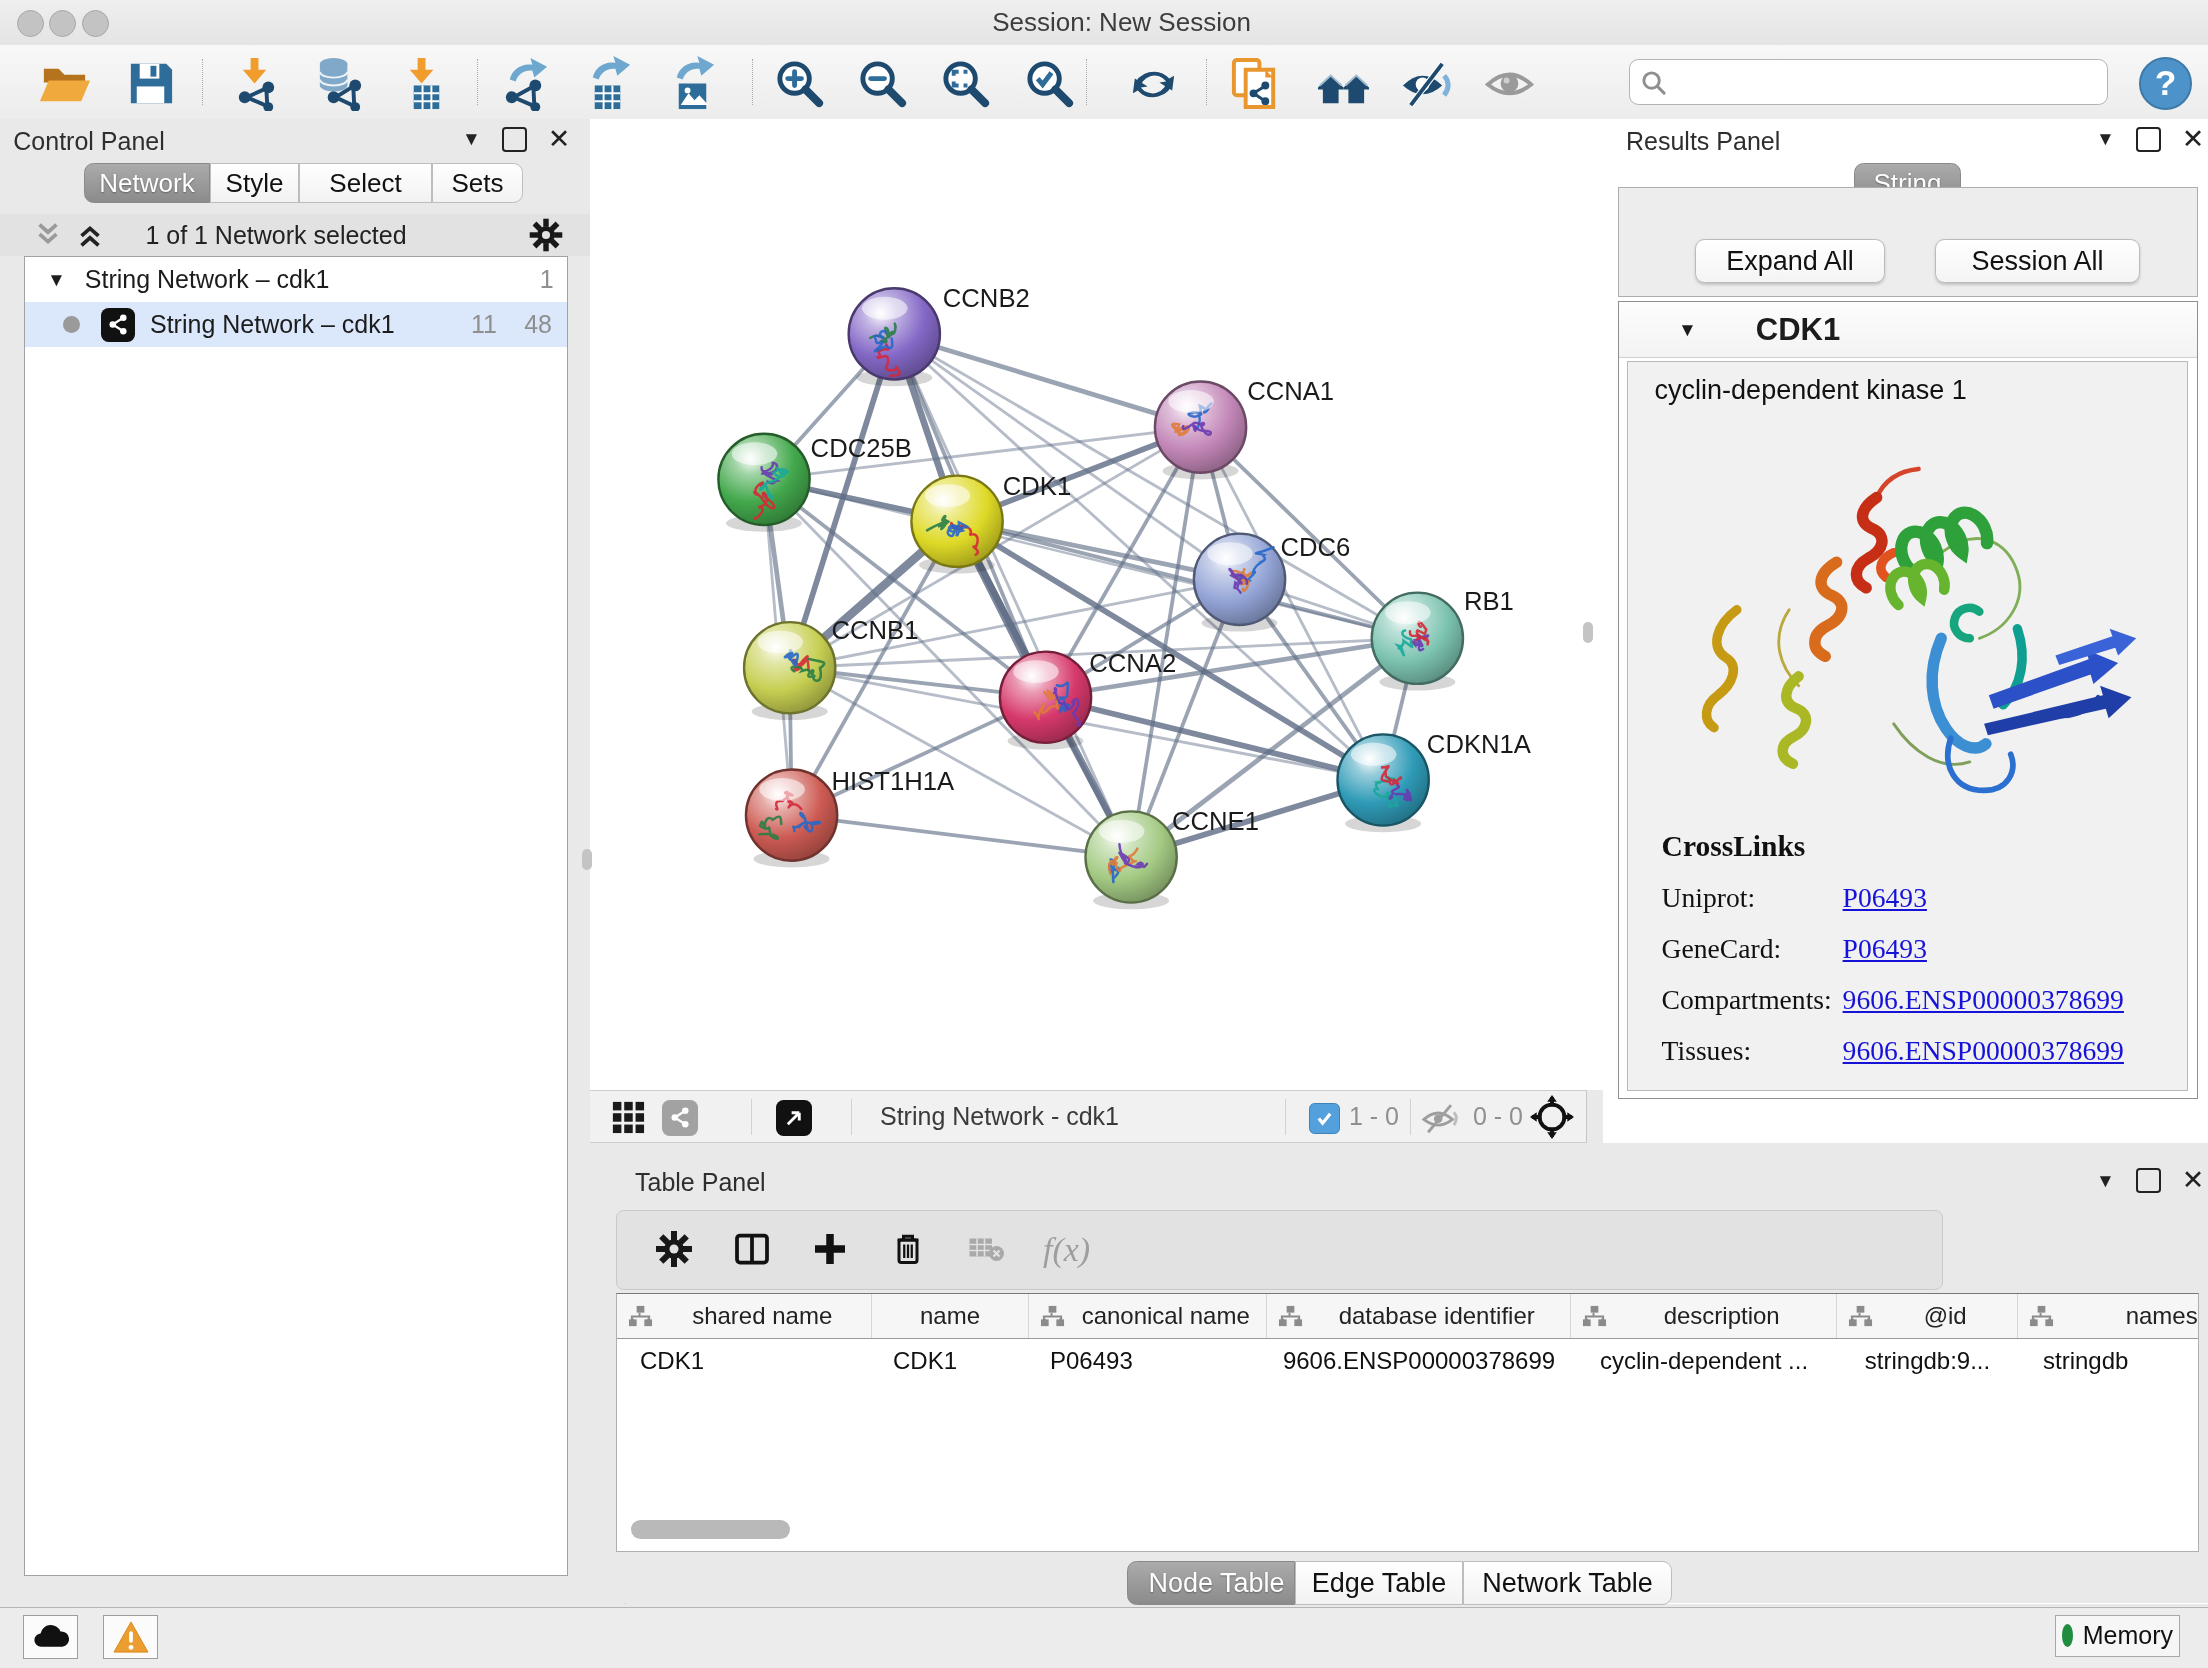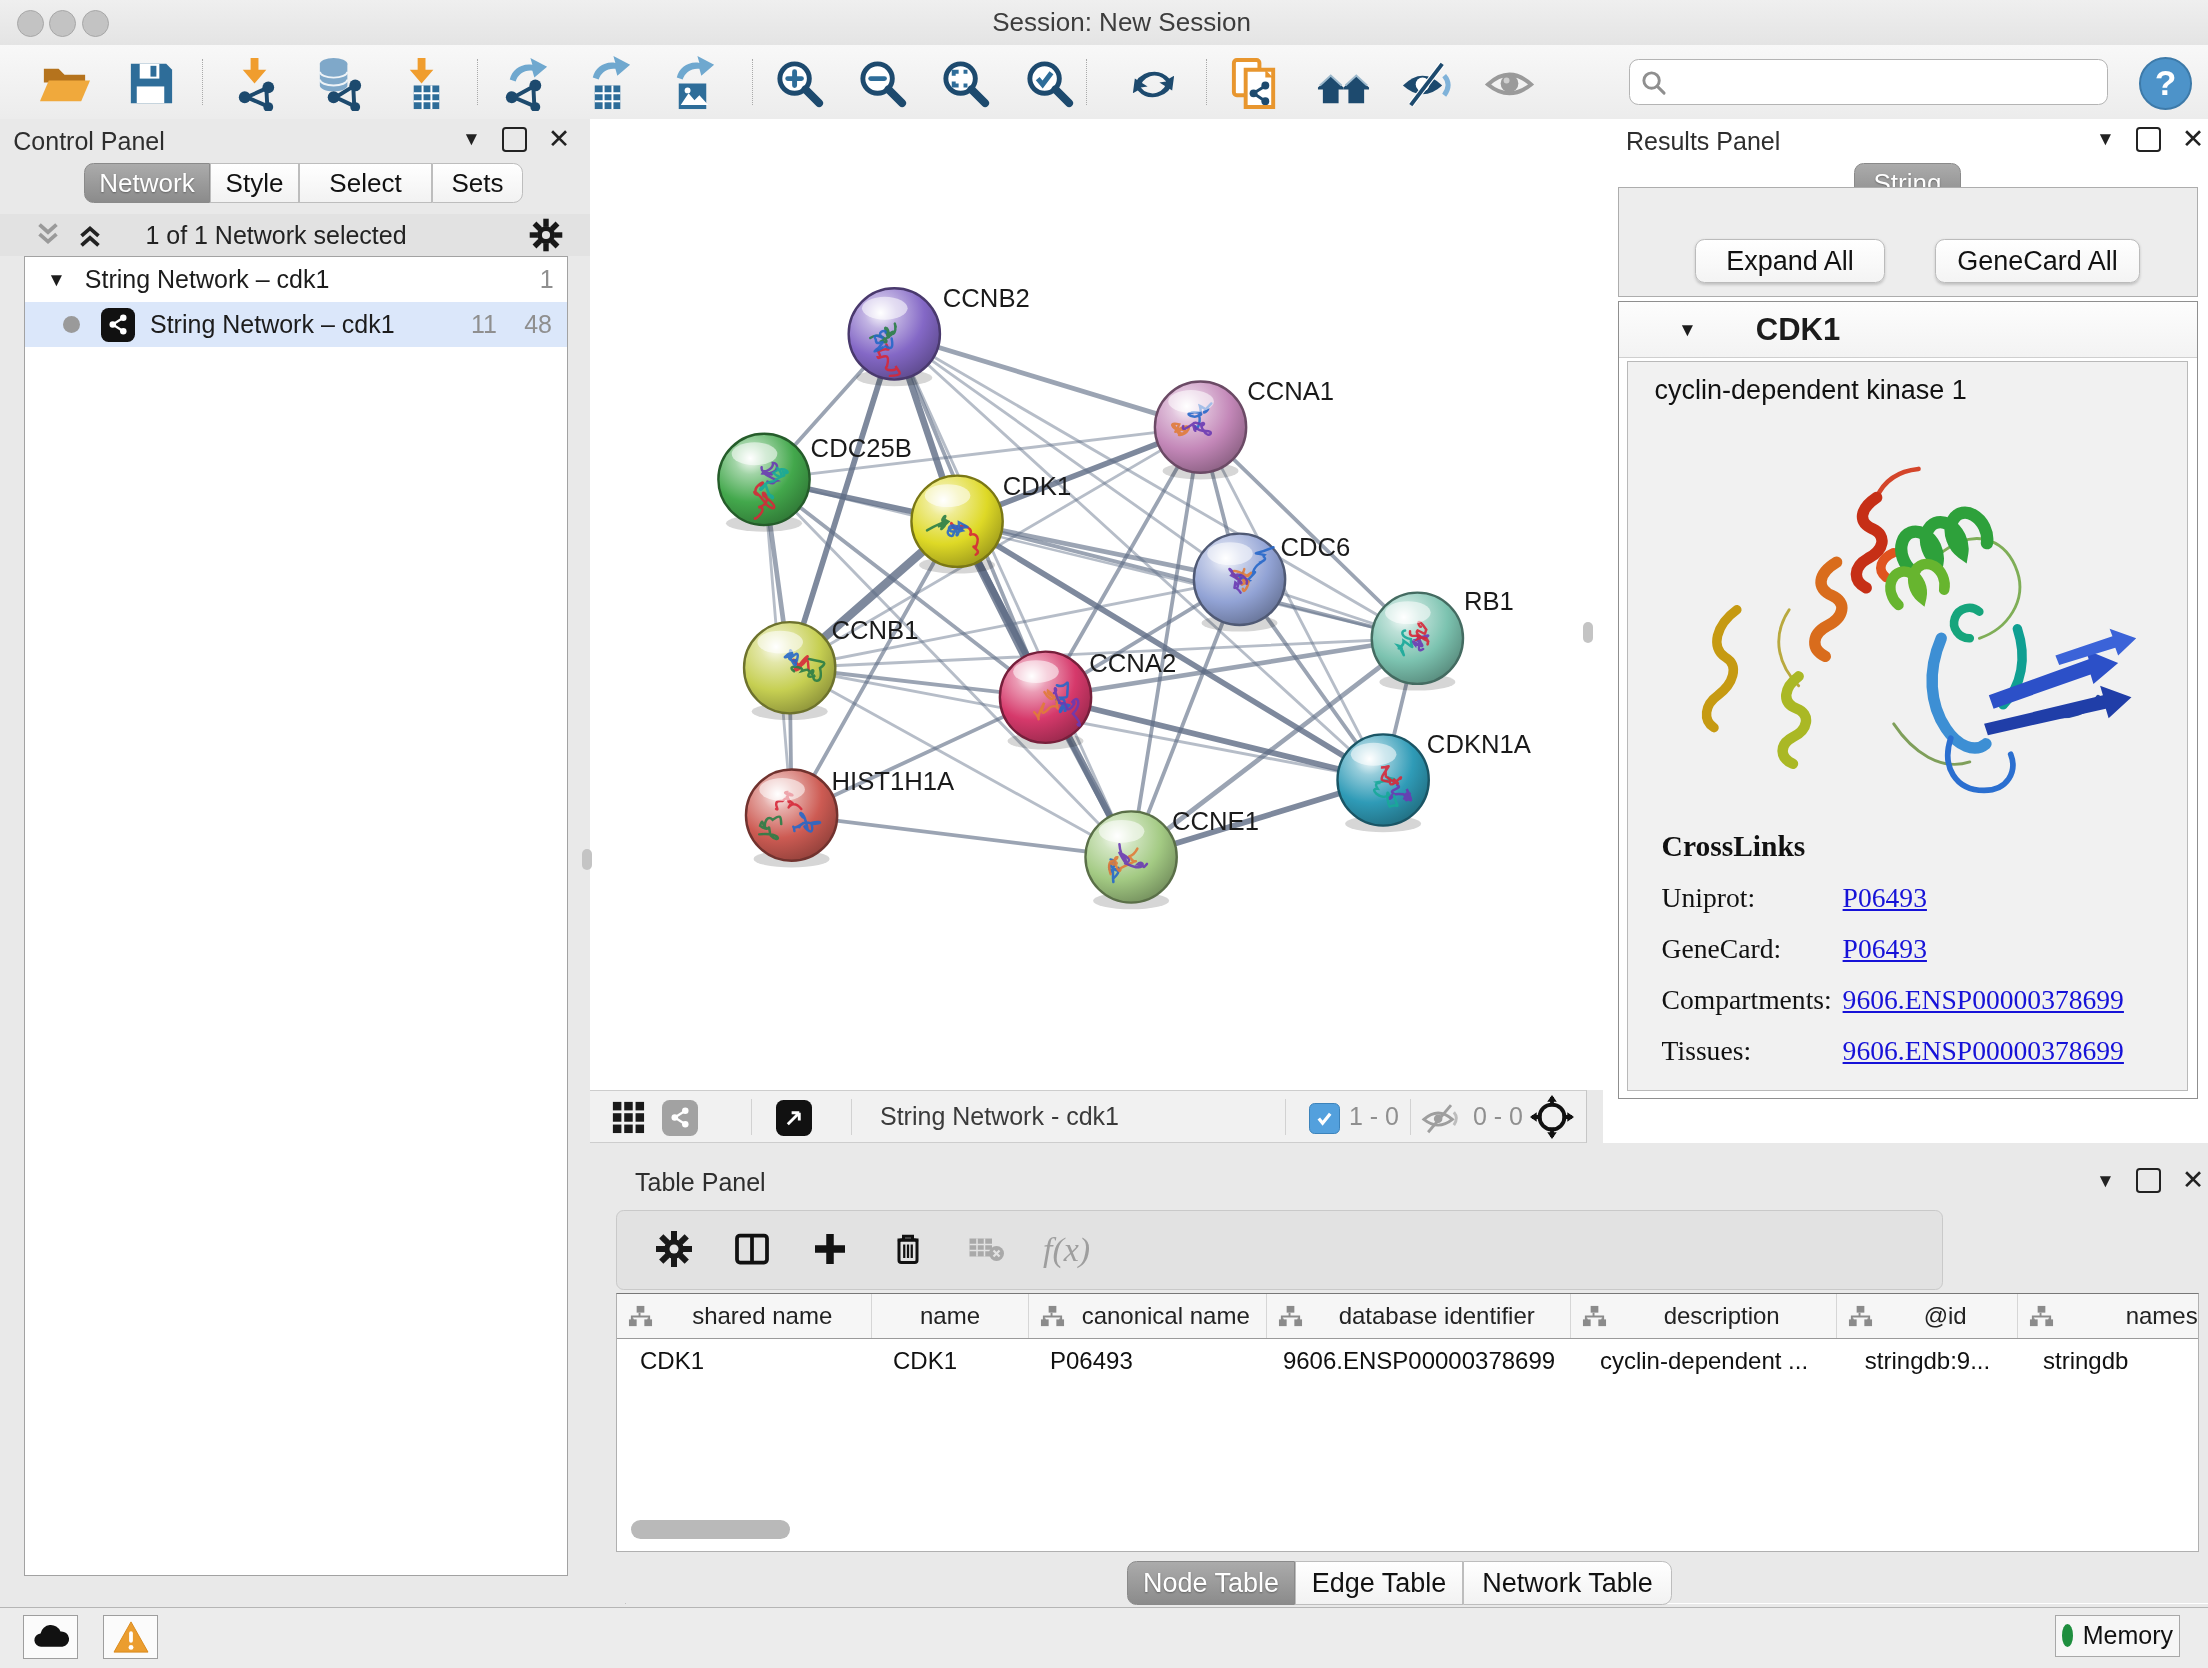--- a/index.html
+++ b/index.html
@@ -68,21 +68,21 @@
   #tp-table{position:absolute;left:26px;top:150px;width:1583px;height:259px;background:#fff;border:1px solid #b0b0b0;border-top:1.9px solid #777;box-sizing:border-box;overflow:hidden;}
   #tp-header{display:flex;height:44px;background:#f6f6f6;border-bottom:1.9px solid #9a9a9a;}
   .col-h{display:flex;align-items:center;border-right:1px solid #d6d6d6;box-sizing:border-box;flex:none;overflow:hidden;white-space:nowrap;}
   .col-h .colicon{margin-left:11.4px;flex:none;}
   .col-h .collabel{flex:1;text-align:center;font-size:24px;color:#222;}
   #tp-row{display:flex;height:44px;align-items:center;}
   .cell{flex:none;box-sizing:border-box;font-size:24px;color:#111;overflow:hidden;white-space:nowrap;}
   #hscroll{position:absolute;left:41px;top:377px;width:159px;height:19px;border-radius:9.5px;background:#b9b9b9;}
   #tp-tabs{position:absolute;top:418px;display:flex;left:537px;}
   #tp-tabs .tabbtn{height:44px;font-size:27px;}
-  #tp-tabs .tabbtn:first-child{border-radius:9.5px 0 0 9.5px;width:168px;}
+  #tp-tabs .tabbtn:first-child{border-radius:9.5px 0 0 9.5px;width:168px;text-align:right;}
   #tp-tabs .tabbtn:nth-child(2){width:168px;}
   #tp-tabs .tabbtn:last-child{border-radius:0 9.5px 9.5px 0;width:209px;}
   
   #bottom-bar{left:0;top:1607px;width:2208px;height:61px;background:#ececec;border-top:1.9px solid #b5b5b5;box-sizing:border-box;}
   .bb-btn{position:absolute;top:6.7px;width:55px;height:44px;background:#fbfbfb;border:1.9px solid #9e9e9e;display:flex;align-items:center;justify-content:center;padding:0;}
   #memory-btn{position:absolute;left:2055px;top:6.7px;width:125px;height:42px;background:#f6f6f6;border:1.9px solid #a8a8a8;display:flex;align-items:center;justify-content:center;gap:9.5px;font-size:25px;font-family:inherit;color:#111;}
   #memory-dot{width:23px;height:23px;border-radius:50%;}
   .grip{position:absolute;background:#c4c4c4;border-radius:5.7px;}
   svg text{font-family:"Liberation Sans","DejaVu Sans",sans-serif;}
 </style>
@@ -615,21 +615,21 @@
   <div class="abs" id="results-panel">
     <span class="panel-title" style="position:absolute;left:23px;top:7.6px">Results Panel</span>
     <div class="ph-icons" style="left:493px;top:7.6px">
       <span class="ph-caret">▼</span>
       <span class="ph-box"></span>
       <span class="ph-x">✕</span>
     </div>
     <button class="tabbtn sel" id="rp-tab" style="border-radius:9.5px">String</button>
     <div id="rp-box1">
       <button class="rp-btn" style="left:76px;width:190px">Expand All</button>
-      <button class="rp-btn" style="left:316px;width:205px">GeneCard All</button>
+      <button class="rp-btn" style="left:316px;width:205px">Session All</button>
     </div>
     <div id="rp-box2">
       <div id="rp-entry-header">
         <span style="margin-left:59px;font-size:19px">▼</span>
         <span id="rp-entry-name">CDK1</span>
       </div>
       <div id="rp-content">
         <span id="rp-desc">cyclin-dependent kinase 1</span>
         <svg id="protein-img" width="504" height="409" viewBox="0 0 530 430">
           <g fill="none" stroke-linecap="round">

